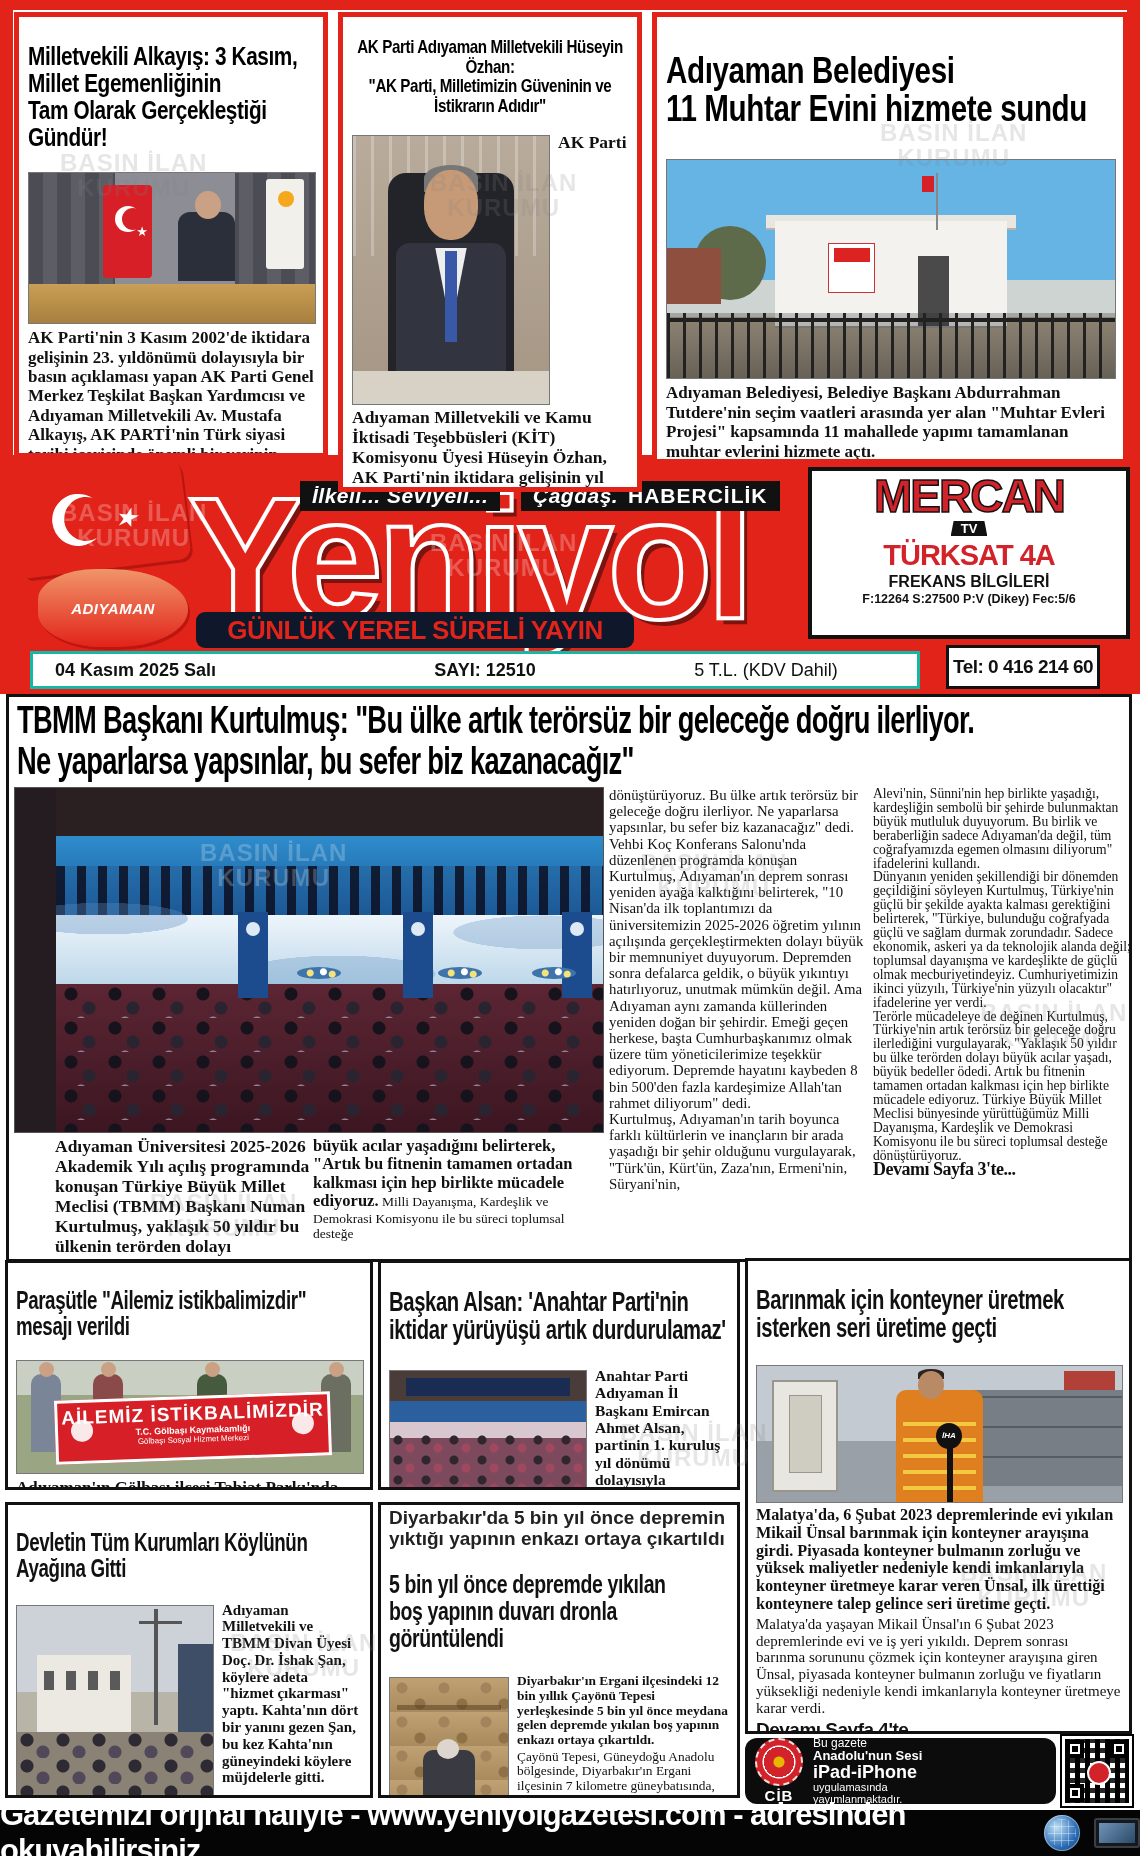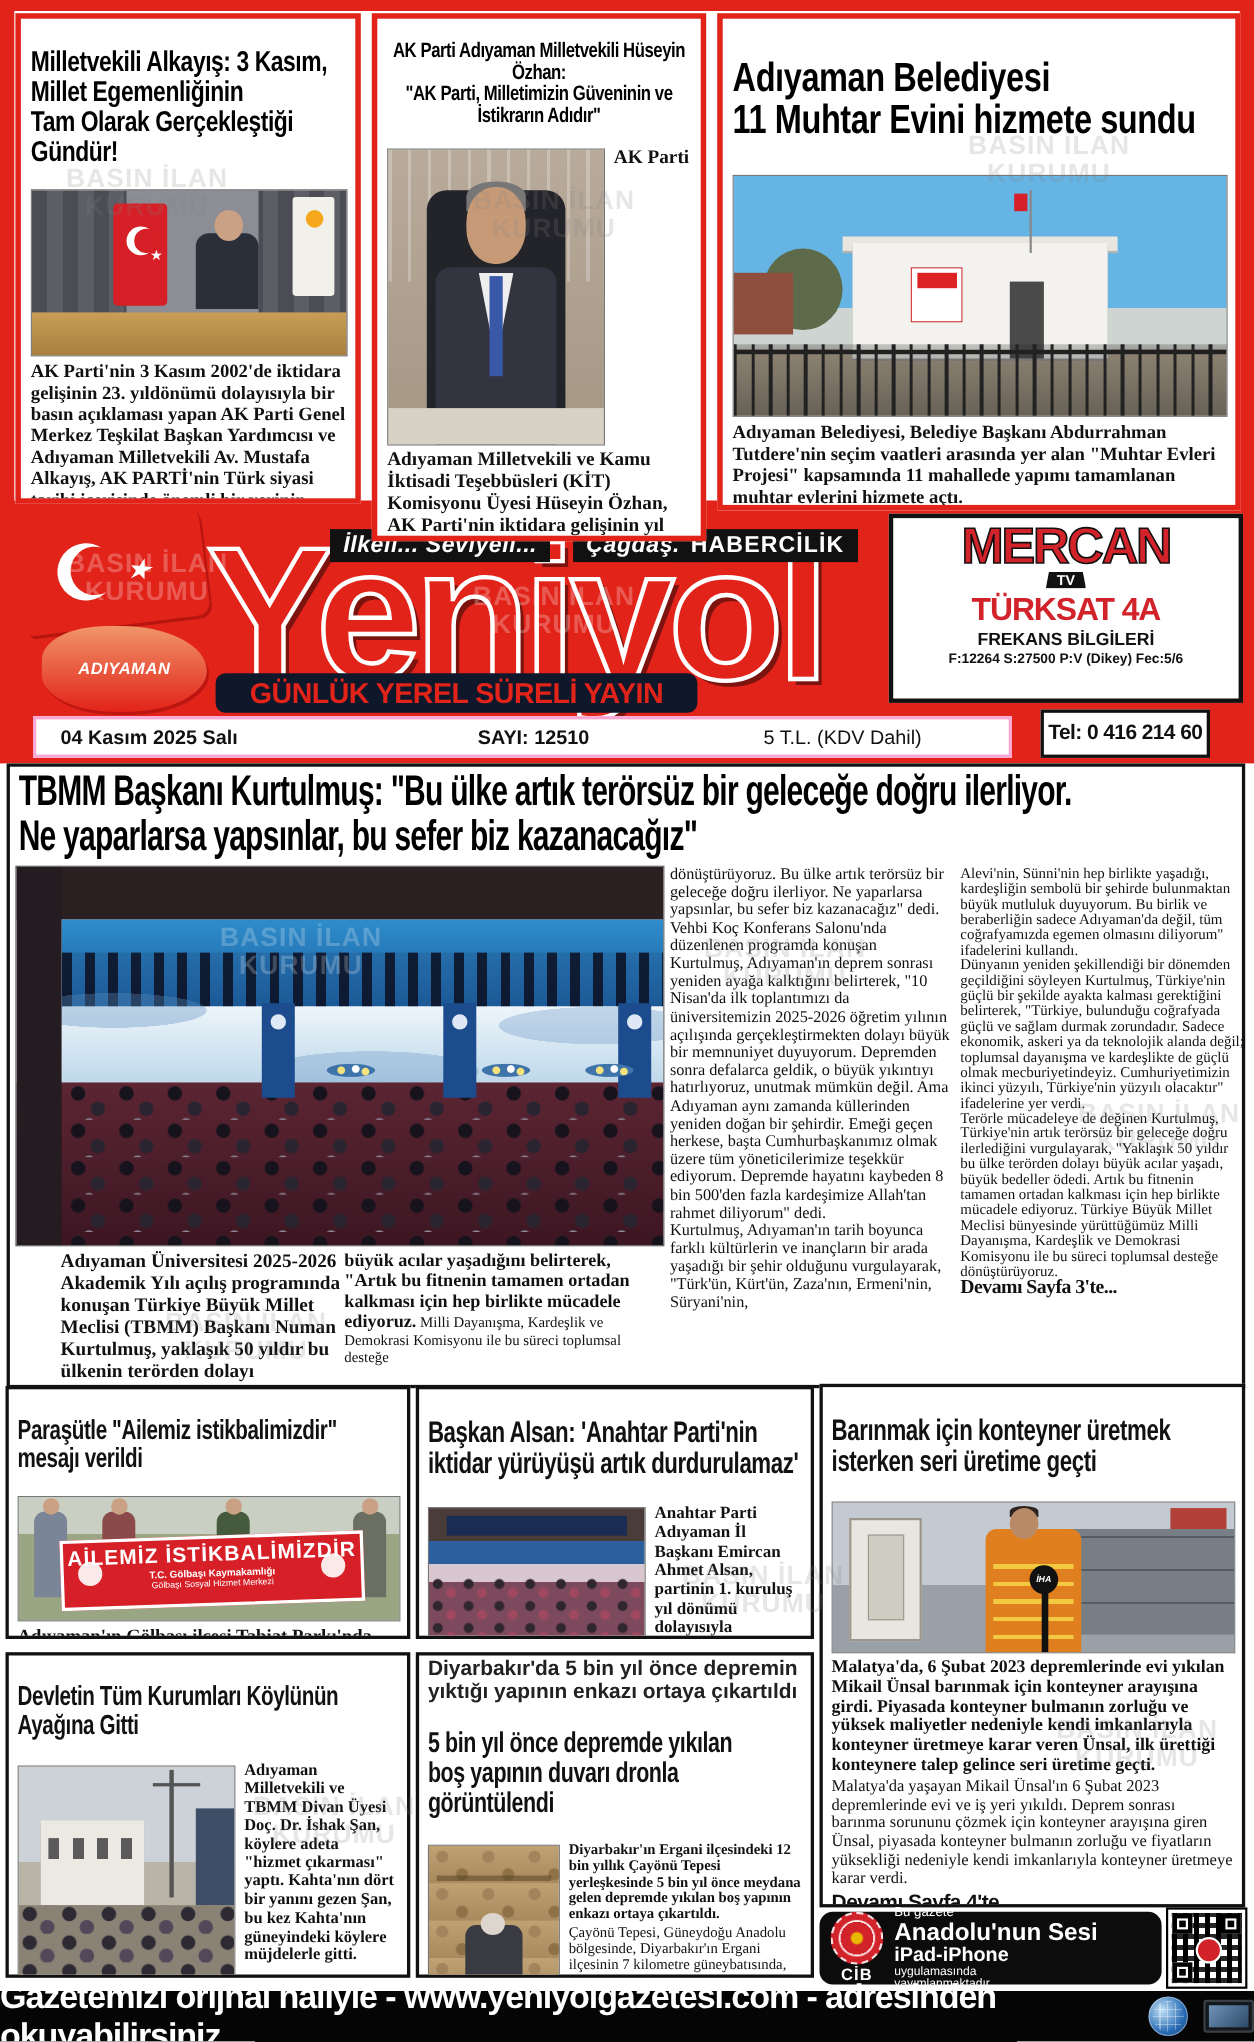--- a/index.html
+++ b/index.html
@@ -96,21 +96,21 @@
                -webkit-text-stroke:1.5px #111;margin-top:2px;}
   .mercan-tv{display:inline-block;background:#111;color:#fff;font-weight:700;font-size:13px;
              padding:0 10px;margin-top:-8px;clip-path:polygon(8% 0,92% 0,100% 100%,0 100%);}
   .mercan-sat{color:#d2232a;font-weight:700;font-size:29px;letter-spacing:-1px;margin-top:2px;}
   .mercan-ft{font-weight:700;font-size:16px;margin-top:1px;}
   .mercan-fq{font-weight:700;font-size:12.5px;margin-top:1px;}
   #telbox{position:absolute;left:946px;top:190px;width:154px;height:44px;box-sizing:border-box;
           background:#fff;border:3px solid #111;z-index:4;text-align:center;line-height:38px;
           font-weight:700;font-size:19px;letter-spacing:-.5px;}
   #dateline{position:absolute;left:30px;top:196px;width:890px;height:38px;box-sizing:border-box;
-            background:#fff;border:3px solid #f9a8d4;z-index:4;display:flex;align-items:center;
+            background:#fff;border:3px solid #14b8a6;z-index:4;display:flex;align-items:center;
             font-weight:700;font-size:18px;}
   #dateline .dl-date{margin-left:22px;width:300px;}
   #dateline .dl-issue{width:260px;text-align:center;}
   #dateline .dl-price{flex:1;text-align:center;font-weight:400;}
   
   #mainbox{position:absolute;left:6px;top:694px;width:1126px;height:568px;box-sizing:border-box;
            background:#fff;border:3px solid #111;z-index:3;overflow:hidden;}
   #mainhead{margin:3px 8px 0 8px;font-weight:700;font-size:39px;line-height:1.04;letter-spacing:-1px;color:#000;}
   .main-photo{position:absolute;left:5px;top:90px;width:588px;height:344px;overflow:hidden;border:1px solid #555;}
   .mp-ceiling{position:absolute;left:0;top:0;width:100%;height:14%;background:#2a2022;}
@@ -212,21 +212,21 @@
   
   #cibrow{position:absolute;left:745px;top:1738px;width:387px;height:66px;z-index:3;display:flex;gap:6px;}
   #cibbox{flex:1;background:#0c0c0c;border-radius:12px;display:flex;align-items:center;padding:4px 10px;gap:10px;color:#fff;}
   .cib-emblem{width:44px;height:44px;border-radius:50%;flex:none;
       background:radial-gradient(circle,#e8b800 0 5px,#d2232a 6px 15px,#fff 15px 16px,#d2232a 17px);
       border:2px dashed rgba(255,255,255,.85);}
   .cib-left{display:flex;flex-direction:column;align-items:center;flex:none;}
   .cib-left .ciblbl{font-weight:700;font-size:15px;letter-spacing:1px;margin-top:1px;}
   .cib-txt{line-height:1.05;}
   .cib-txt .l1{font-size:12px;}
-  .cib-txt .l2{font-size:22px;font-weight:700;}
+  .cib-txt .l2{font-size:13px;font-weight:700;}
   .cib-txt .l3{font-size:18px;font-weight:700;}
   .cib-txt .l4{font-size:11px;white-space:pre-line;}
   .qr{position:relative;width:64px;height:64px;flex:none;align-self:center;border:3px solid #fff;outline:2px solid #000;
       background:repeating-linear-gradient(0deg,rgba(0,0,0,.85) 0 5px,transparent 5px 10px),
                  repeating-linear-gradient(90deg,#000 0 5px,#fff 5px 10px);}
   .qcorner{position:absolute;width:18px;height:18px;background:#fff;border:4px solid #000;box-sizing:border-box;}
   .qcorner::after{content:"";position:absolute;inset:2px;background:#000;}
   .qc1{left:1px;top:1px;}.qc2{right:1px;top:1px;}.qc3{left:1px;bottom:1px;}
   .qred{position:absolute;left:22px;top:22px;width:20px;height:20px;border-radius:50%;background:#d2232a;border:2px solid #fff;}
   

